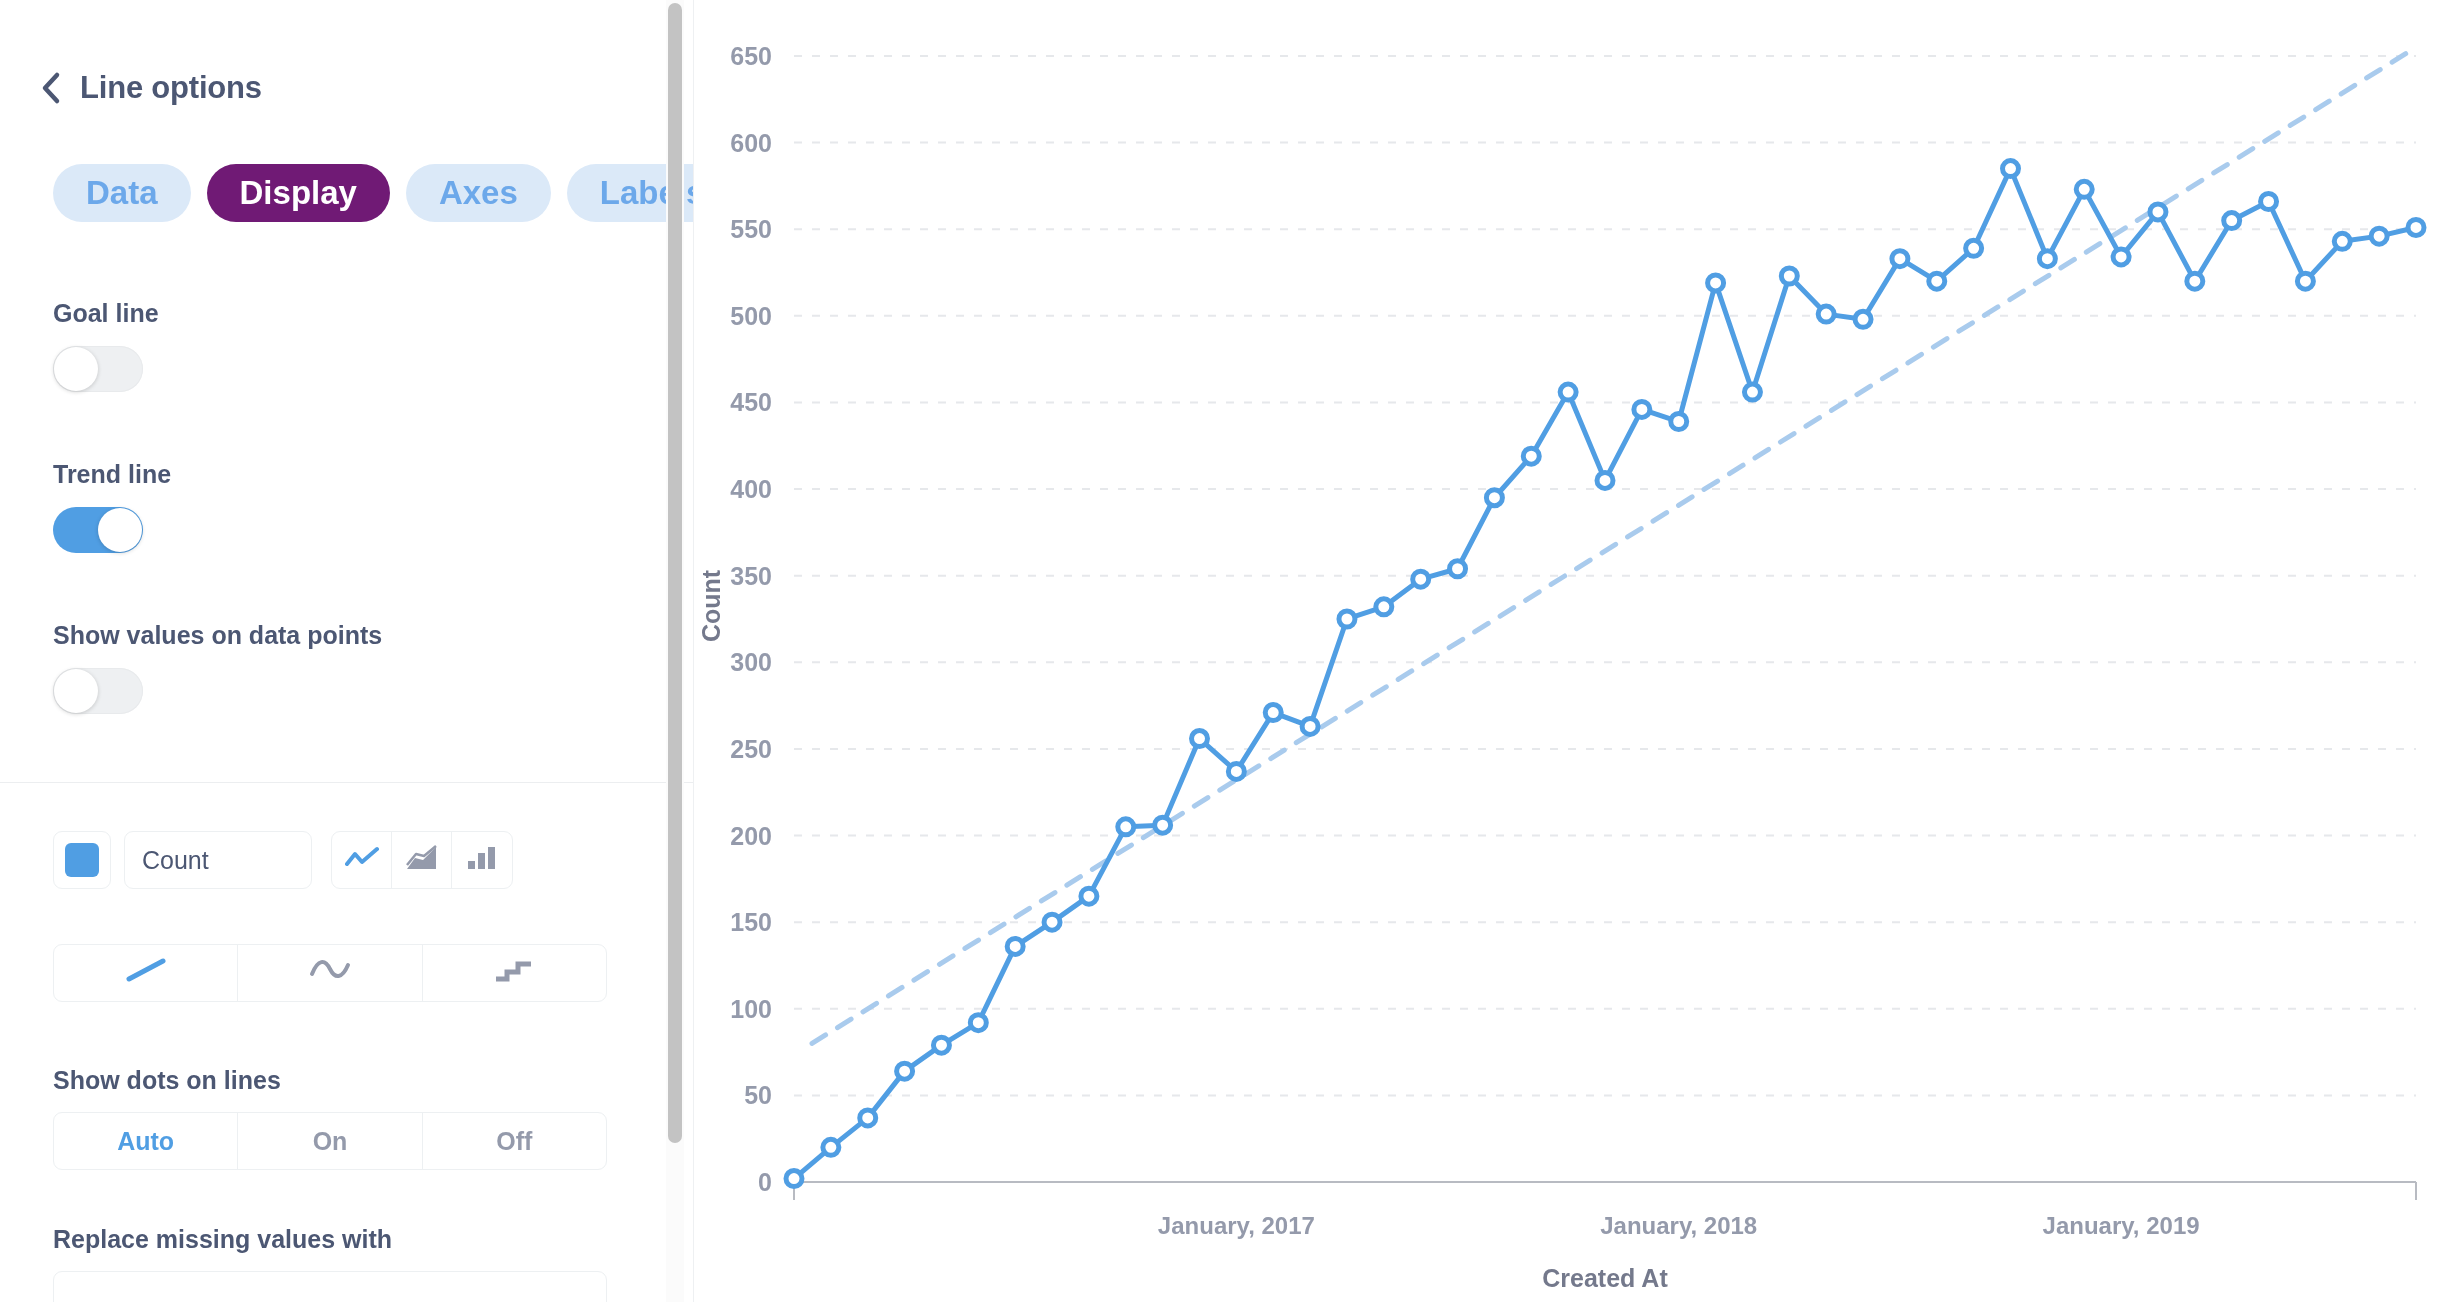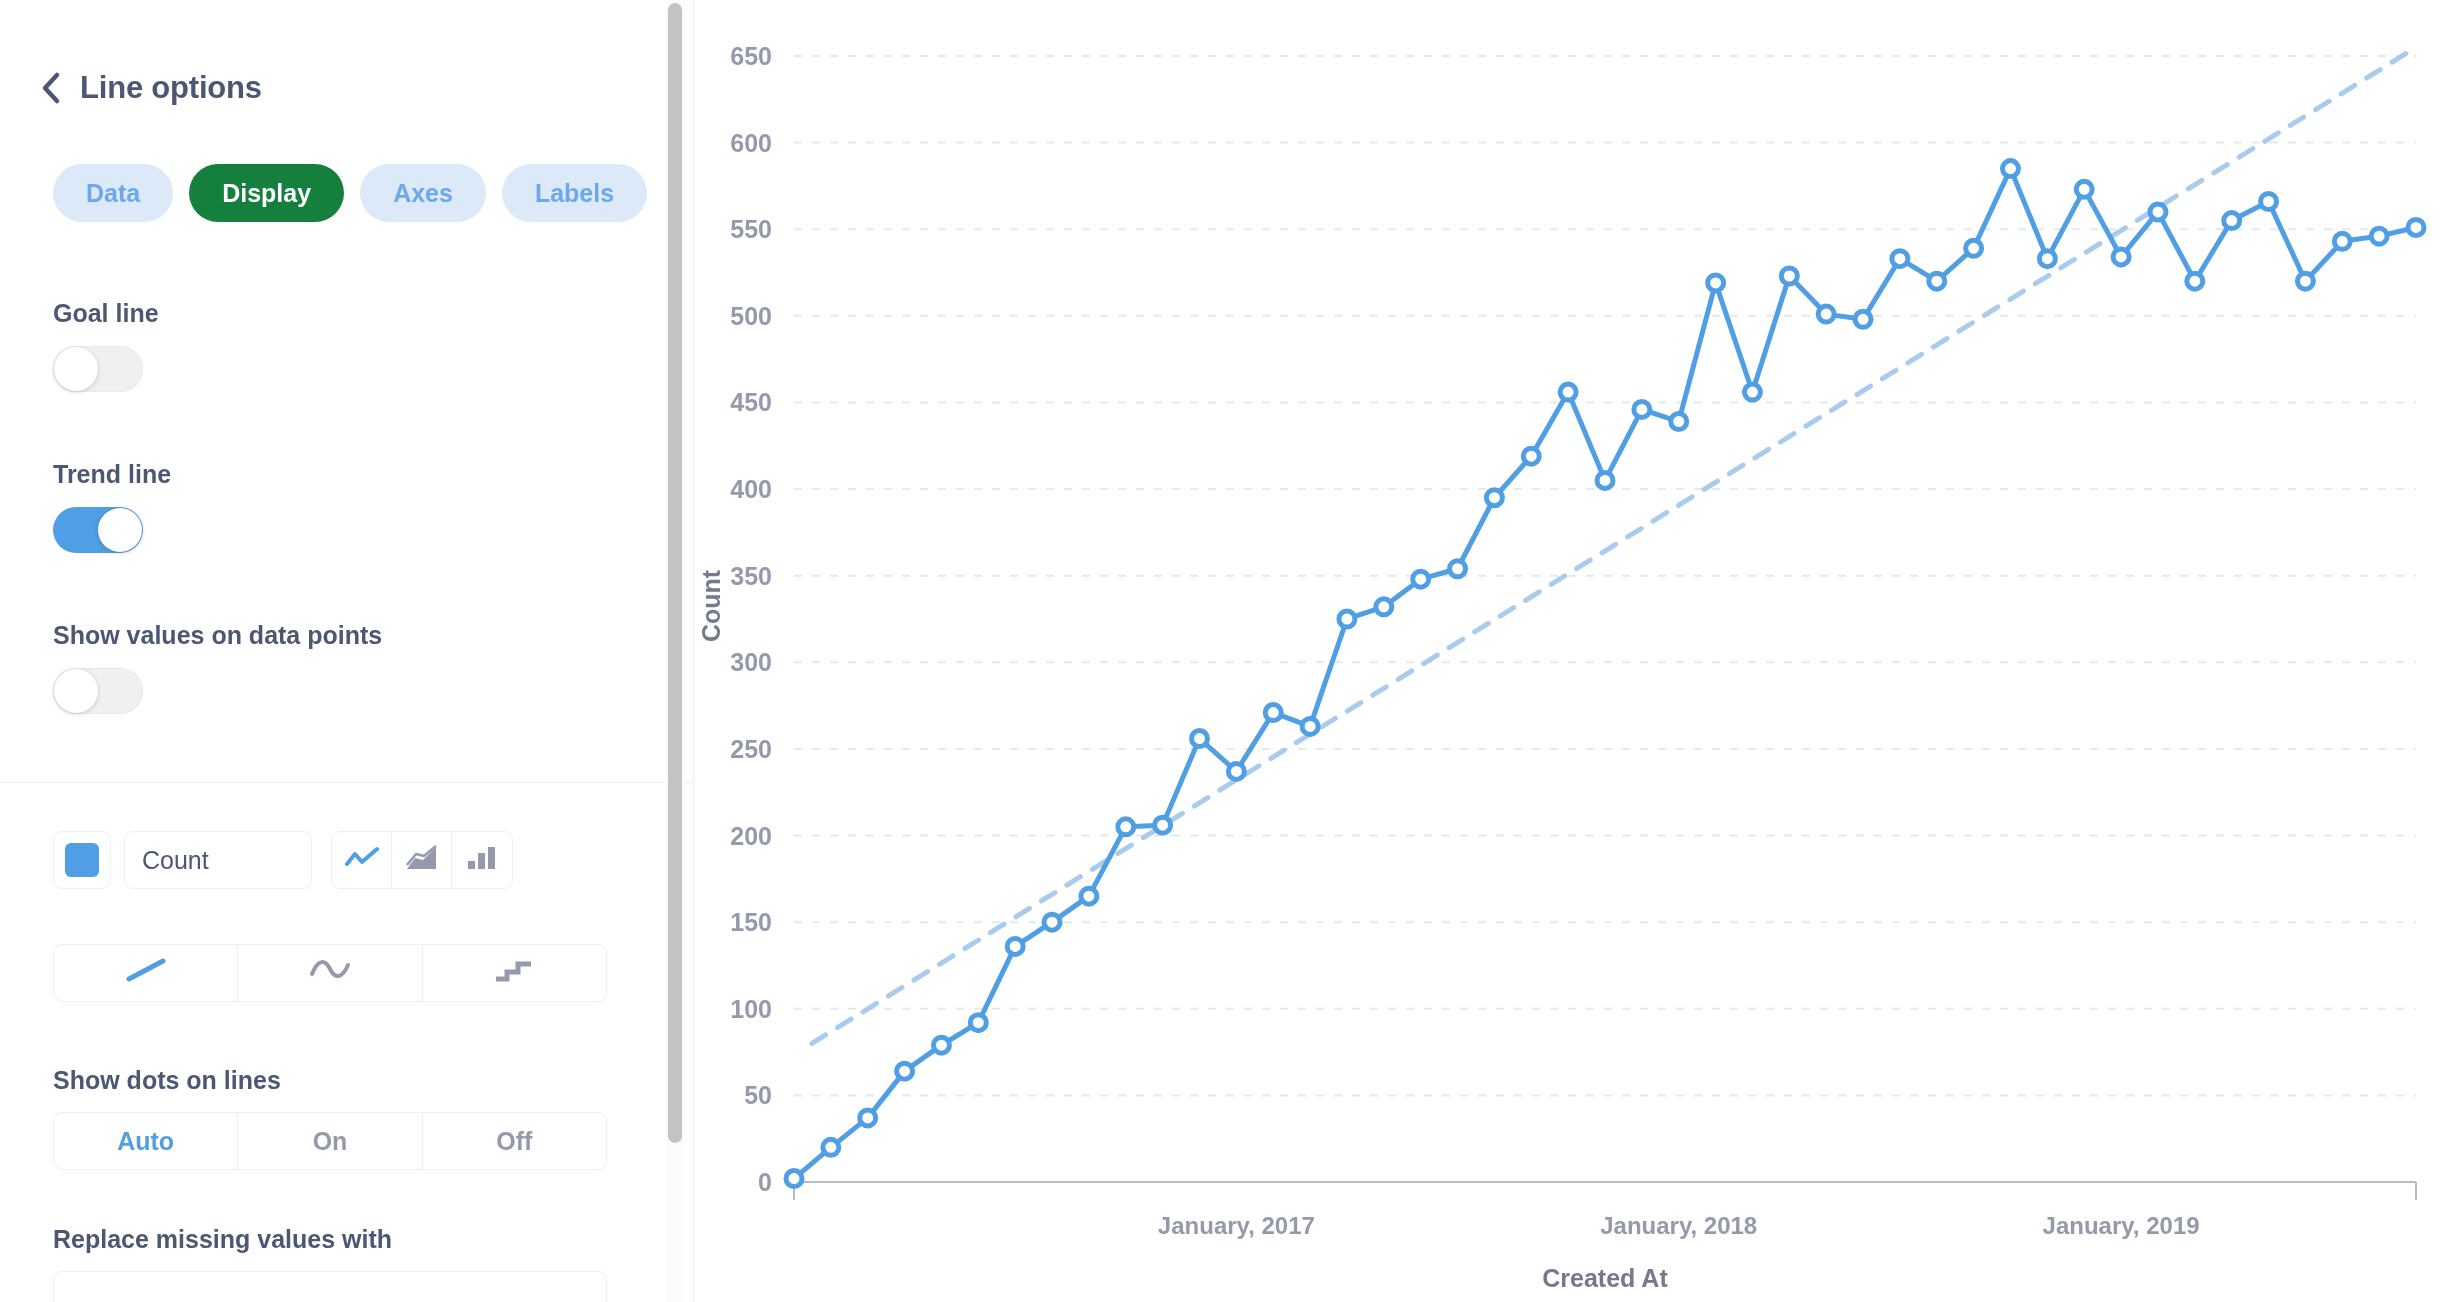--- a/index.html
+++ b/index.html
@@ -38,26 +38,26 @@
   }
 
   .tabs {
     display: flex; gap: 16px;
     padding: 58px 0 0 53px;
   }
   .tab {
     height: 58px; border-radius: 29px;
     background: #dbe9f8;
     color: #6ca8ea;
-    font-size: 25px; font-weight: bold;
+    font-size: 33px; font-weight: bold;
     display: flex; align-items: center; justify-content: center;
     padding: 0 33px;
     cursor: pointer; user-select: none;
   }
-  .tab.active { background: #15803d; color: #ffffff; }
+  .tab.active { background: #701a75; color: #ffffff; }
 
   .section { padding: 0 0 0 53px; }
   .opt-label {
     font-size: 25px; font-weight: bold; color: #4c5773;
   }
   .goal-block { margin-top: 77px; }
   .trend-block { margin-top: 68px; }
   .values-block { margin-top: 68px; }
 
   .toggle {

